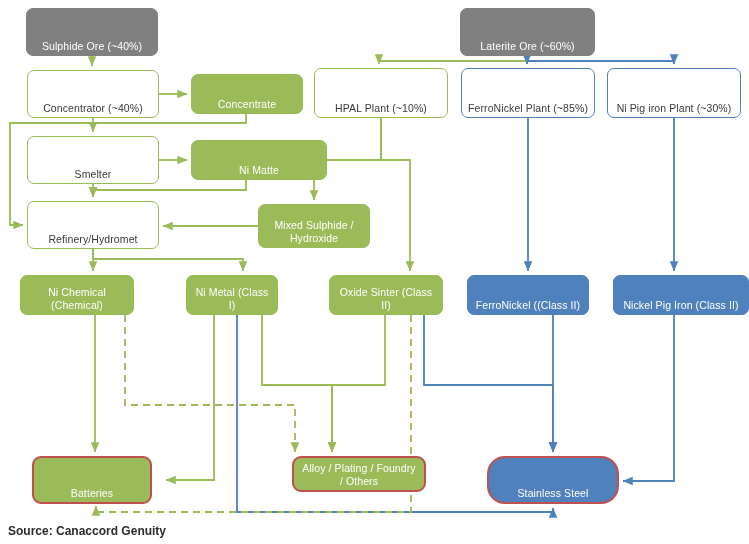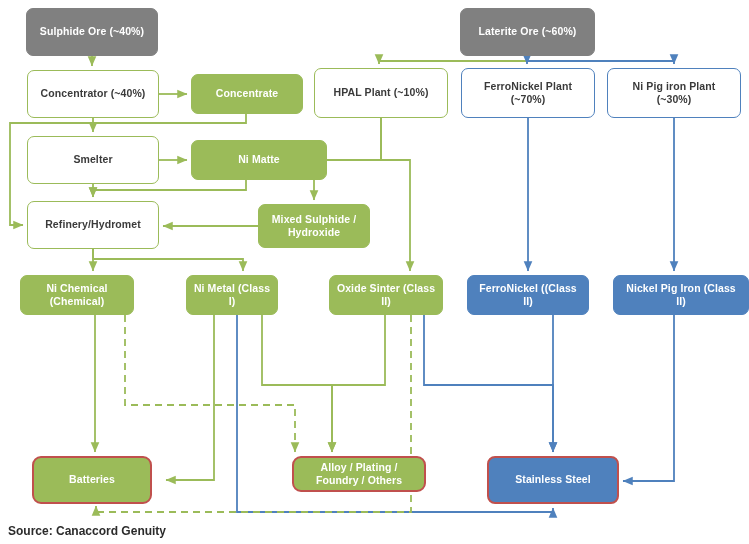--- a/index.html
+++ b/index.html
@@ -23,28 +23,27 @@
     left: 0;
     top: 0;
     width: 749px;
     height: 544px;
     pointer-events: none;
   }
   .node {
     position: absolute;
     box-sizing: border-box;
     display: flex;
-    align-items: center;
+    align-items: flex-end;
     justify-content: center;
     text-align: center;
     border-radius: 7px;
     line-height: 1.25;
     padding: 2px 6px;
     letter-spacing: 0.1px;
-    font-weight: bold;
   }
   .node .label {
     display: block;
     width: 100%;
   }
   
   .n-ore {
     background: #808080;
     border: 1px solid #808080;
     color: #ffffff;
@@ -79,21 +78,21 @@
     border: 2.4px solid #C0504D;
     color: #ffffff;
     font-size: 10.5px;
     border-radius: 9px;
   }
   .n-end-blue {
     background: #4F81BD;
     border: 2.4px solid #C0504D;
     color: #ffffff;
     font-size: 10.5px;
-    border-radius: 8px;
+    border-radius: 18px;
   }
   #source-note {
     position: absolute;
     left: 8px;
     top: 524px;
     font-size: 12px;
     color: #2b2b2b;
     font-weight: bold;
     font-family: "Liberation Sans", sans-serif;
   }
@@ -179,21 +178,21 @@
       <div class="node n-ore" style="left: 460px; top: 8px; width: 135px; height: 48px;">
         <span class="label">Laterite Ore (~60%)</span>
       </div>
       <div class="node n-proc-green" style="left: 27px; top: 70px; width: 132px; height: 48px;">
         <span class="label">Concentrator (~40%)</span>
       </div>
       <div class="node n-proc-green" style="left: 314px; top: 68px; width: 134px; height: 50px;">
         <span class="label">HPAL Plant (~10%)</span>
       </div>
       <div class="node n-proc-blue" style="left: 461px; top: 68px; width: 134px; height: 50px;">
-        <span class="label">FerroNickel Plant (~70%)</span>
+        <span class="label">FerroNickel Plant (~85%)</span>
       </div>
       <div class="node n-proc-blue" style="left: 607px; top: 68px; width: 134px; height: 50px;">
         <span class="label">Ni Pig iron Plant (~30%)</span>
       </div>
       <div class="node n-green" style="left: 191px; top: 74px; width: 112px; height: 40px;">
         <span class="label">Concentrate</span>
       </div>
       <div class="node n-proc-green" style="left: 27px; top: 136px; width: 132px; height: 48px;">
         <span class="label">Smelter</span>
       </div>

